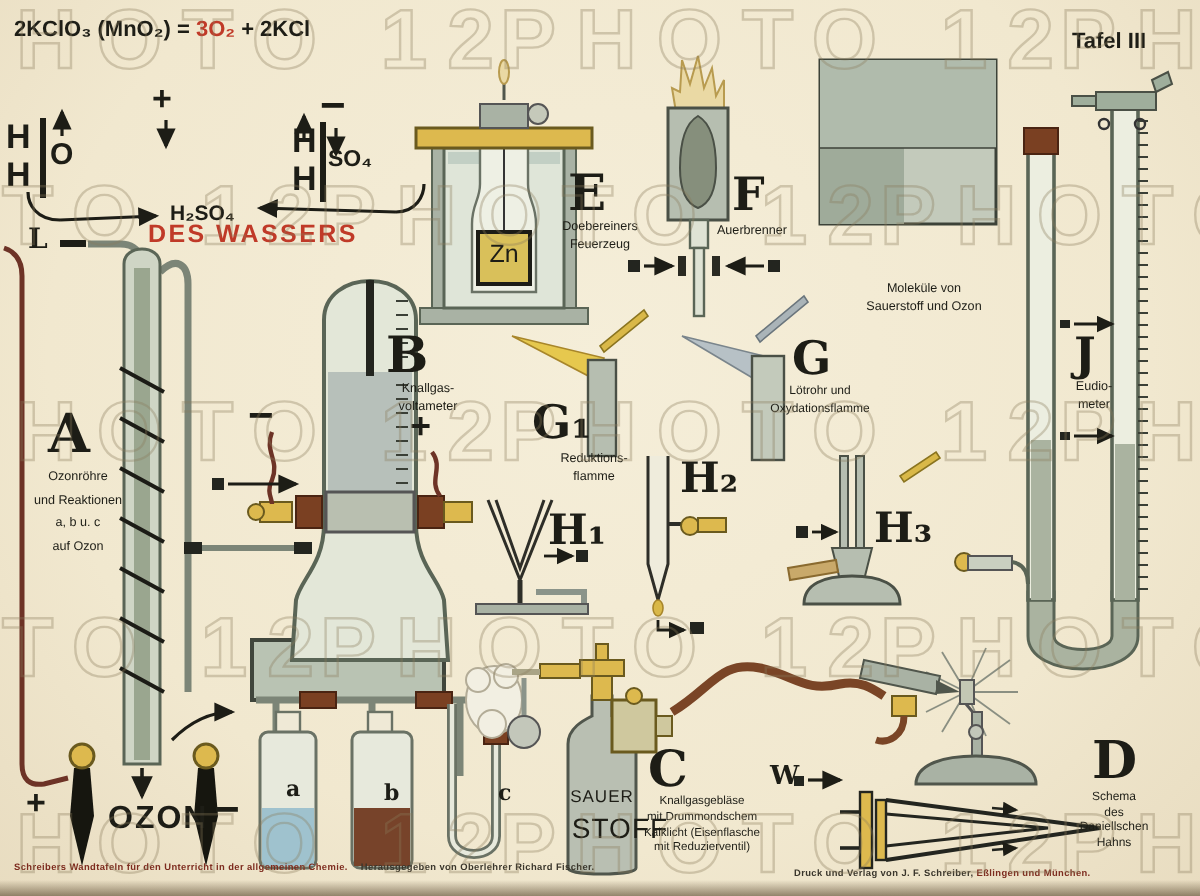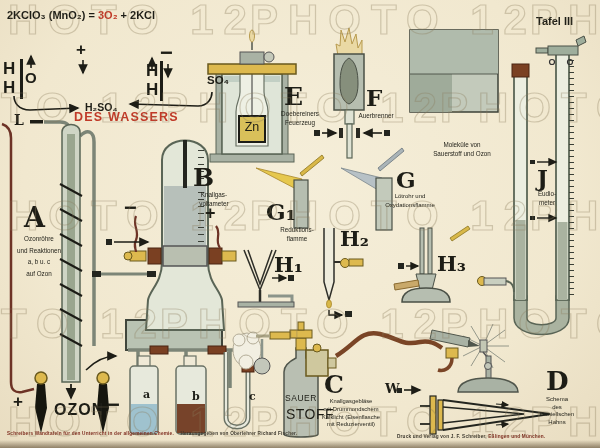--- a/index.html
+++ b/index.html
@@ -280,21 +280,21 @@
   <div class="t txt b" style="left:76px; top:40px; font-size:17px;">+</div>
   <div class="t txt b" style="left:160px; top:40px; font-size:22px;">−</div>
   <div class="t txt b" style="left:3px; top:59px; font-size:17px;">H</div>
   <div class="t txt b" style="left:3px; top:78px; font-size:17px;">H</div>
   <div class="bar" style="left:20px; top:59px; width:2.5px; height:40px;"></div>
   <div class="t txt b" style="left:25px; top:69px; font-size:15px;">O</div>
   <div class="t txt b" style="left:146px; top:61px; font-size:17px;">H</div>
   <div class="t txt b" style="left:146px; top:80px; font-size:17px;">H</div>
   <div class="bar" style="left:160px; top:61px; width:2.5px; height:40px;"></div>
   <div class="t txt b red" style="left:74px; top:83px; font-size:12.5px; letter-spacing:1.2px;margin-top:27px;">DES WASSERS</div>
-  <div class="t txt b" style="left:164px; top:74px; font-size:11.5px;margin-left:43px;">SO₄</div>
+  <div class="t txt b" style="left:164px; top:74px; font-size:11.5px;">SO₄</div>
   <div class="t txt b" style="left:85px; top:101px; font-size:10.5px;">H₂SO₄</div>
   <div class="t txt serif" style="left:14px; top:112px; font-size:14px;">L</div>
 
   <div class="t txt serif" style="left:24px; top:202px; font-size:27px;">A</div>
   <div class="lbl txt" style="left:6px; top:233px; width:66px; font-size:6.3px; line-height:11.5px;">
     <div>Ozonröhre</div>
     <div>und Reaktionen</div>
     <div>a, b u. c</div>
     <div>auf Ozon</div>
   </div>

